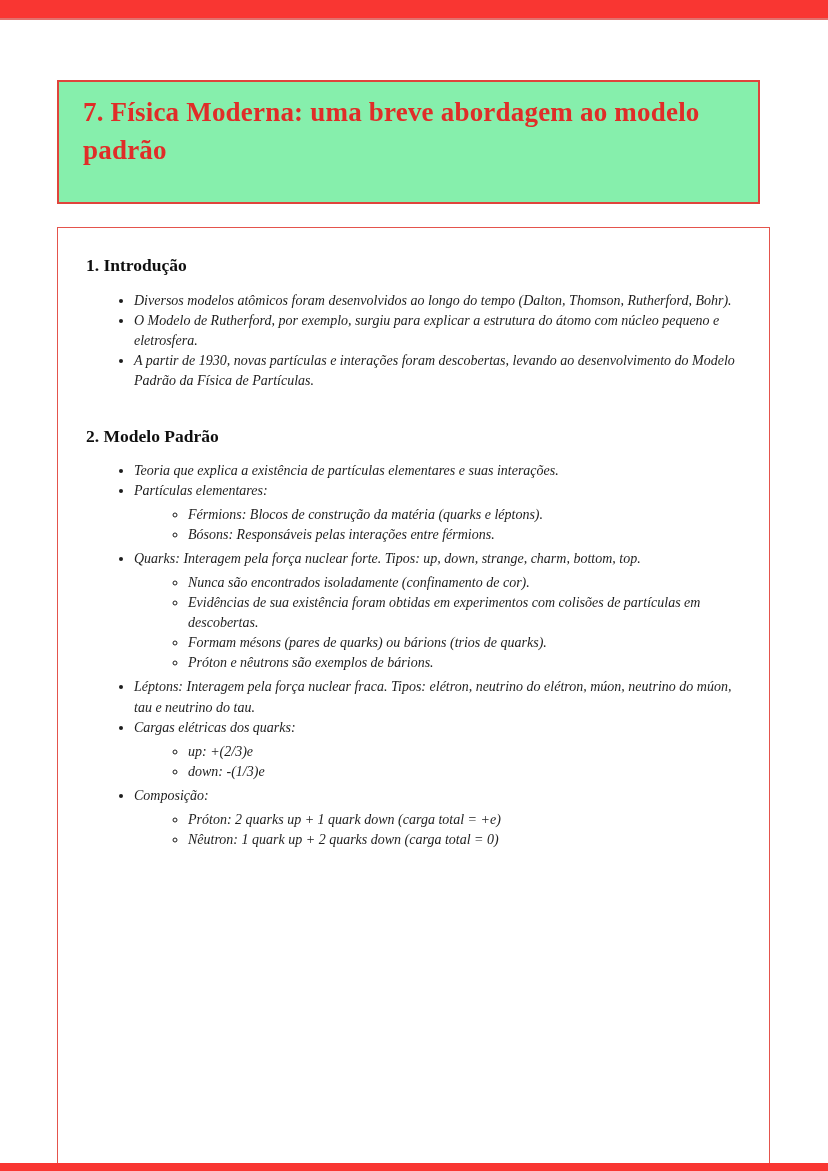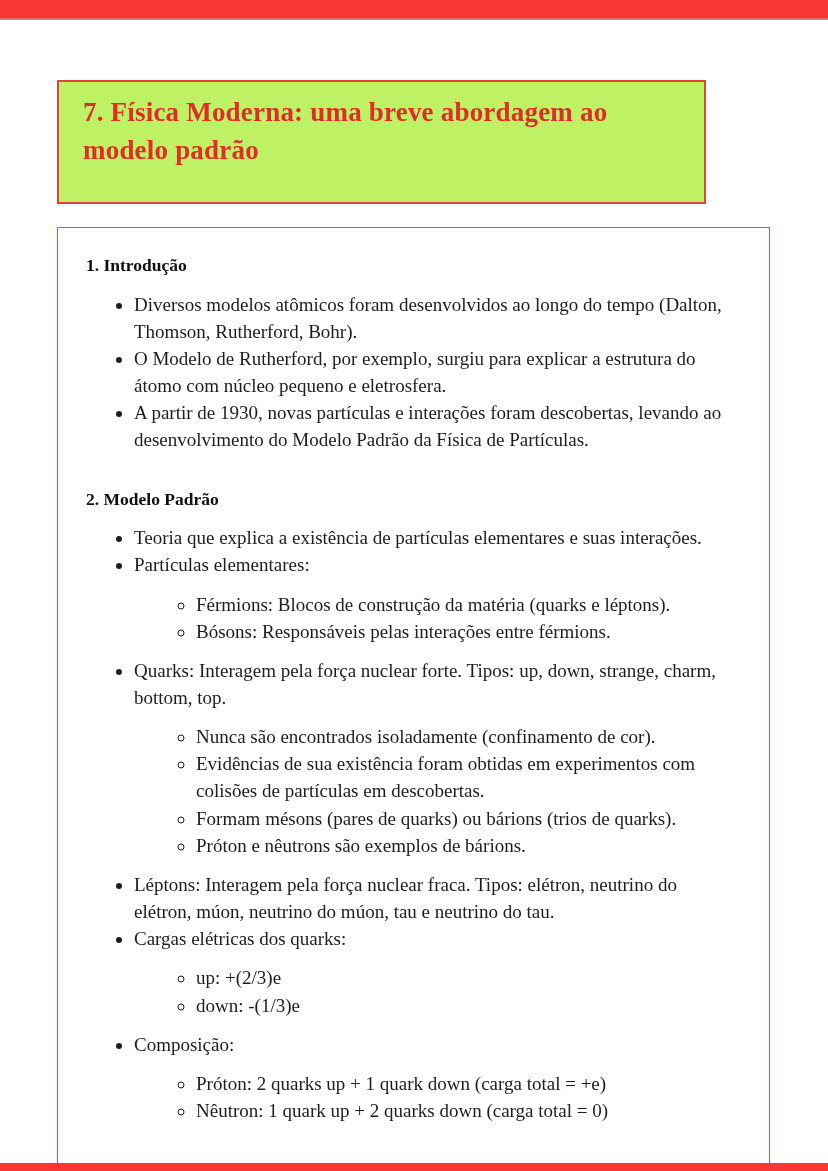--- a/index.html
+++ b/index.html
@@ -20,23 +20,23 @@
     z-index: 4;
   }
   .bottom-bar {
     position: absolute; bottom: 0; left: 0;
     width: 828px; height: 8px;
     background: #f93632;
     z-index: 4;
   }
   .header-box {
     position: absolute; left: 57px; top: 80px;
-    width: 649px; height: 124px;
+    width: 703px; height: 124px;
     border: 2px solid #e0443c;
-    background: #bef264;
+    background: #86efac;
     padding: 11px 20px 0 24px;
   }
   .page-title {
     margin: 0;
     color: #e02d28;
     font-size: 27px;
     font-weight: bold;
     line-height: 1.42;
     letter-spacing: 0.2px;
   }
@@ -60,26 +60,27 @@
     font-weight: bold;
     color: #0f0f0f;
     line-height: 1.35;
     margin: 34px 0 13px 0;
   }
   .content-box .section-heading:first-child { margin-top: 0; }
   ul.lvl1 {
     list-style-type: disc;
     margin: 0;
     padding: 0 0 0 48px;
-    font-size: 19px;
+    font-size: 14px;
     line-height: 1.43;
+    font-style: italic;
   }
   ul.lvl2 {
     list-style-type: circle;
-    margin: 12px;
+    margin: 4px;
     padding: 0 0 0 50px;
   }
   li { margin: 0; padding: 0; }
   li::marker { color: #1d1d1d; }
 </style>
 </head>
 <body>
 
 <div class="top-bar"></div>
 

